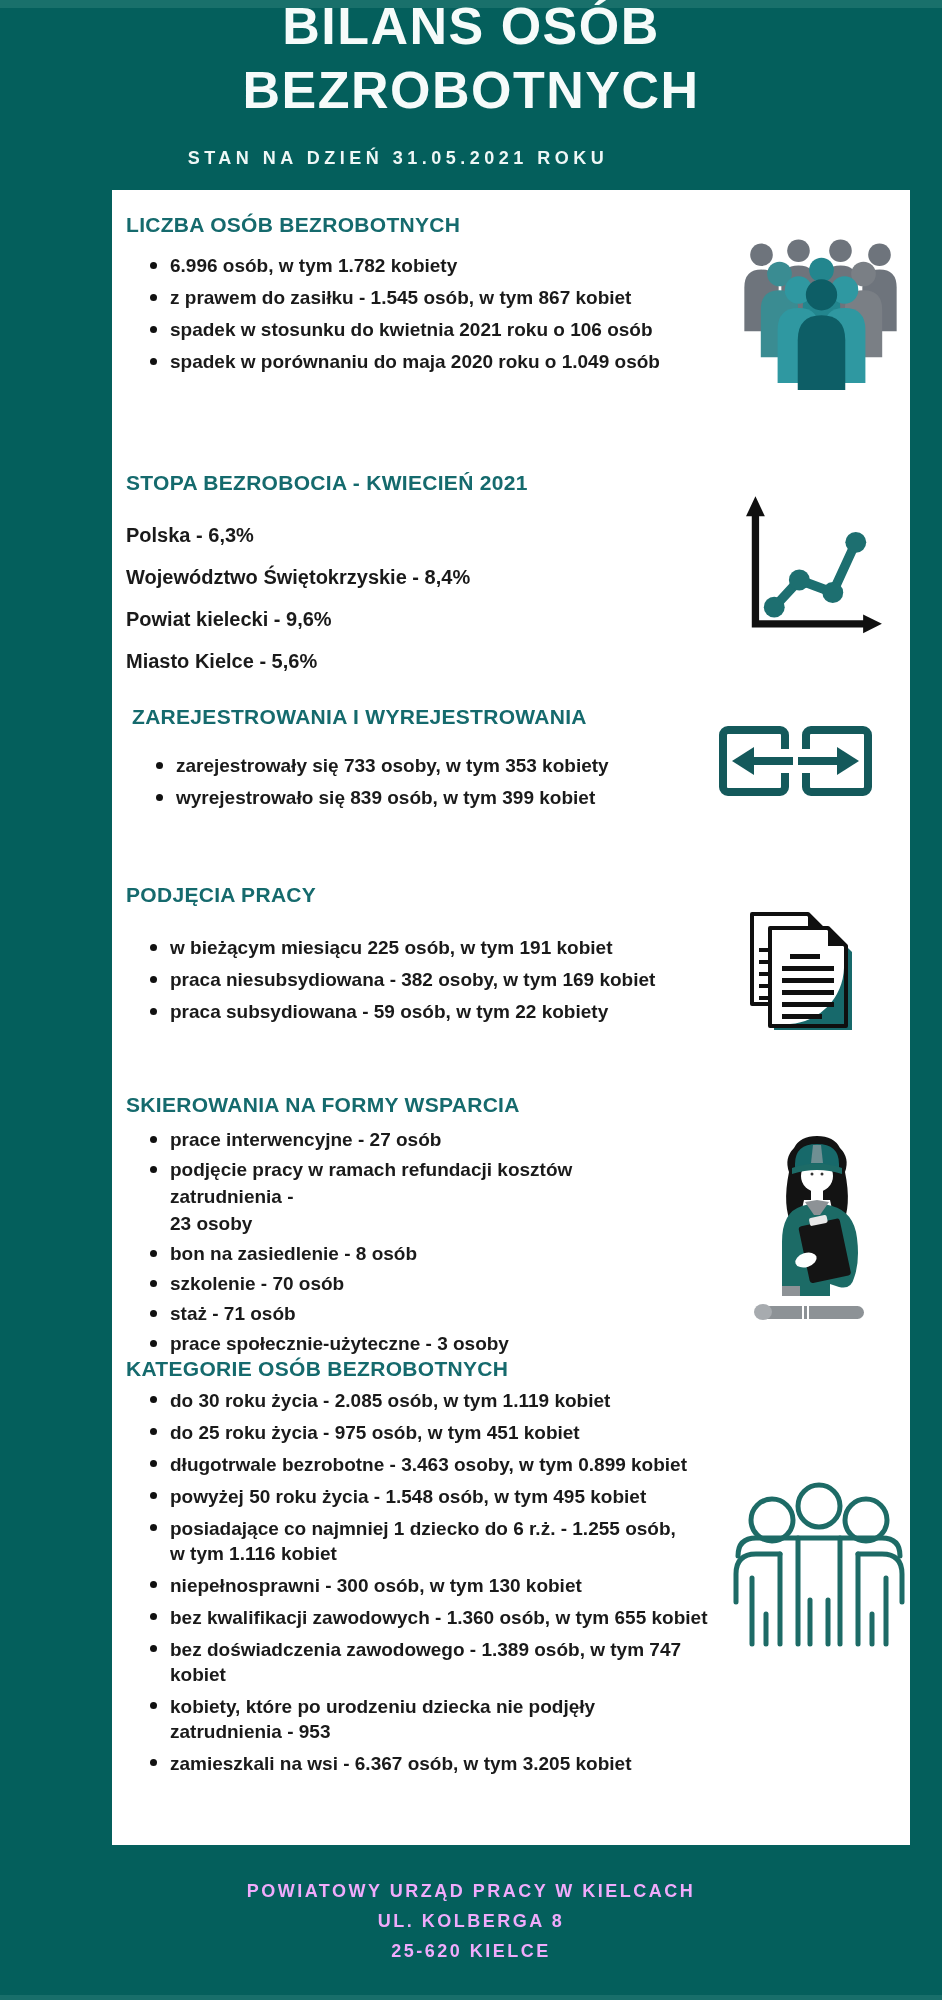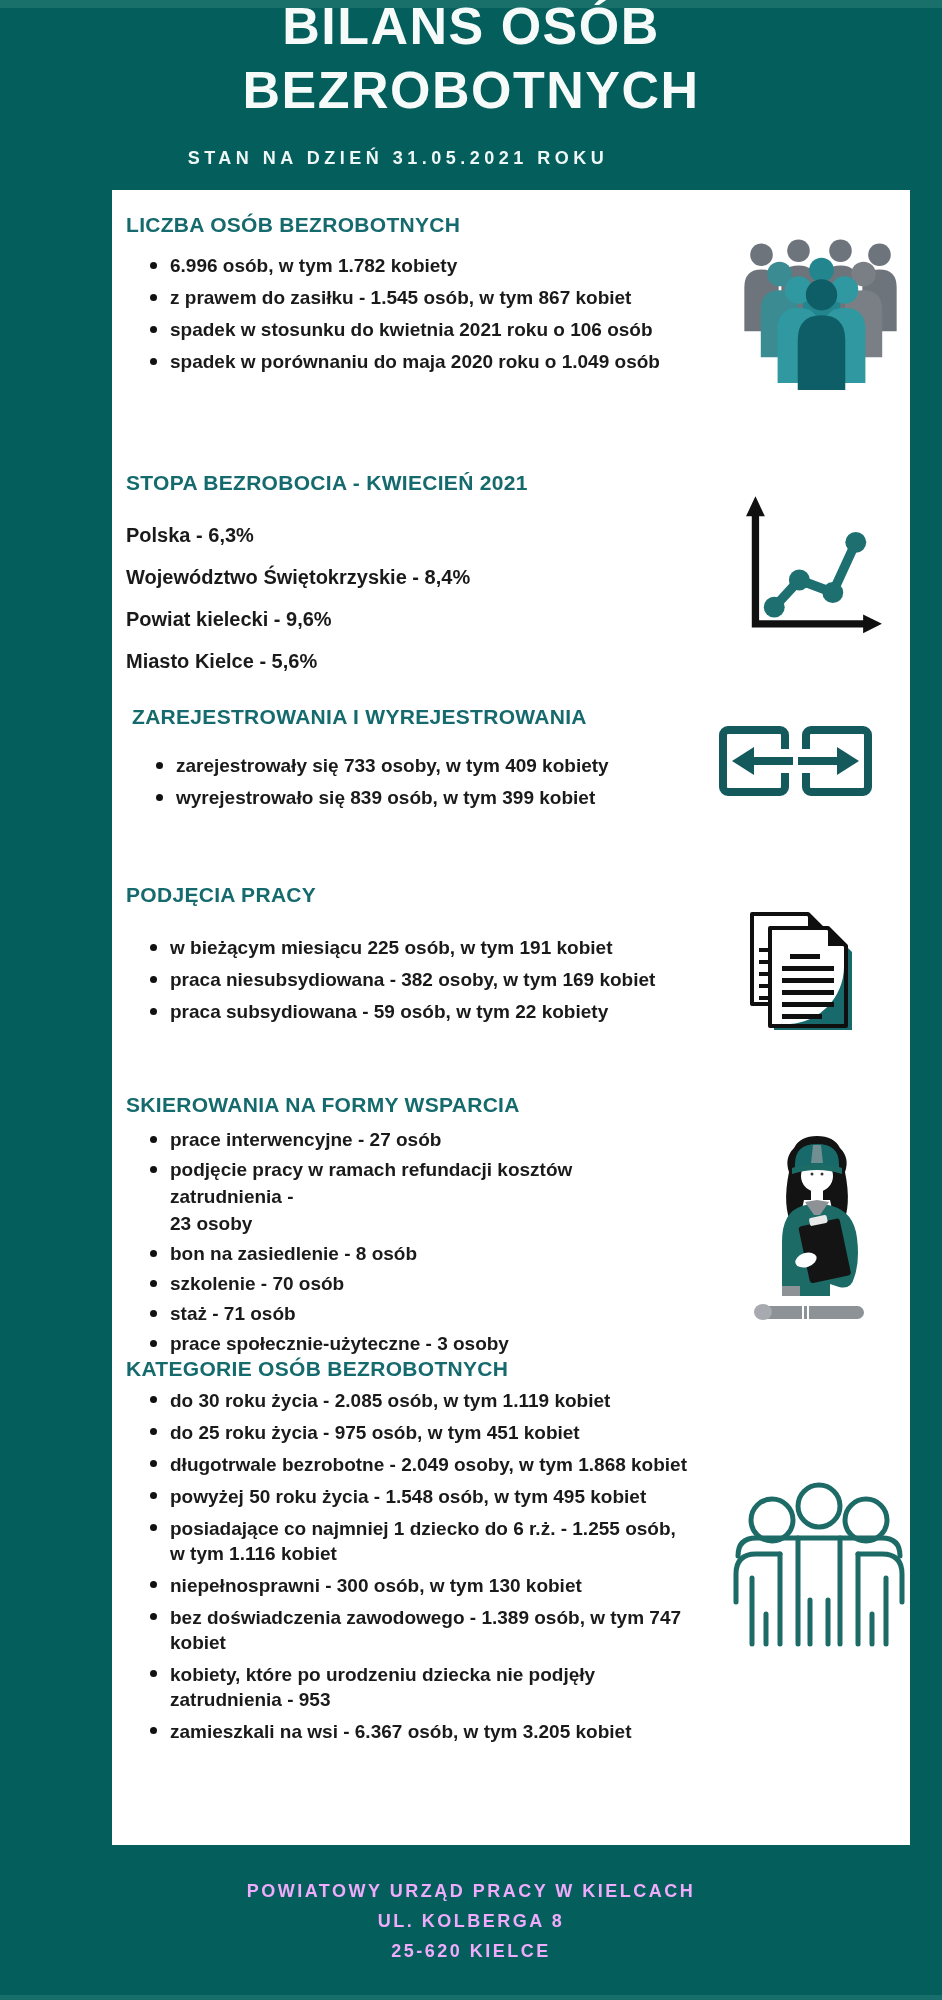--- a/index.html
+++ b/index.html
@@ -133,21 +133,21 @@
       <circle cx="50" cy="114" r="10" fill="#1d6f70"></circle>
       <circle cx="74" cy="88" r="10" fill="#1d6f70"></circle>
       <circle cx="106" cy="100" r="10" fill="#1d6f70"></circle>
       <circle cx="128" cy="52" r="10" fill="#1d6f70"></circle>
     </svg>
   </div>
 
   <section class="sec sec3">
     <h2>ZAREJESTROWANIA I WYREJESTROWANIA</h2>
     <ul class="list">
-      <li>zarejestrowały się 733 osoby, w tym 409 kobiety</li>
+      <li>zarejestrowały się 733 osoby, w tym 353 kobiety</li>
       <li>wyrejestrowało się 839 osób,  w tym 399 kobiet</li>
     </ul>
   </section>
 
   <div class="icn icn-arrows">
     <svg viewBox="0 0 155 80">
       <rect x="5" y="8" width="62" height="62" rx="5" fill="none" stroke="#14595b" stroke-width="8"></rect>
       <rect x="88" y="8" width="62" height="62" rx="5" fill="none" stroke="#14595b" stroke-width="8"></rect>
       <rect x="59" y="27" width="16" height="24" fill="#ffffff"></rect>
       <rect x="80" y="27" width="16" height="24" fill="#ffffff"></rect>
@@ -225,25 +225,26 @@
       <rect x="60" y="191" width="2" height="15" fill="#ffffff"></rect>
       <rect x="65" y="191" width="2" height="15" fill="#ffffff"></rect>
     </svg>
   </div>
 
   <section class="sec sec6">
     <h2>KATEGORIE OSÓB BEZROBOTNYCH</h2>
     <ul class="list">
       <li>do 30 roku życia - 2.085 osób, w tym 1.119 kobiet</li>
       <li>do 25 roku życia - 975 osób, w tym 451 kobiet</li>
-      <li>długotrwale bezrobotne - 2.049 osoby, w tym 1.868 kobiet</li>
+      <li>długotrwale bezrobotne - 3.463 osoby, w tym 0.899 kobiet</li>
       <li>powyżej 50 roku życia - 1.548 osób, w tym 495 kobiet</li>
       <li>posiadające co najmniej 1 dziecko do 6 r.ż. - 1.255 osób,
  w tym 1.116 kobiet</li>
       <li>niepełnosprawni - 300 osób, w tym 130 kobiet</li>
+      <li>bez kwalifikacji zawodowych - 1.360 osób, w tym 655 kobiet</li>
       <li>bez doświadczenia zawodowego - 1.389 osób, w tym 747
 kobiet</li>
       <li>kobiety, które po urodzeniu dziecka nie podjęły
 zatrudnienia - 953</li>
       <li>zamieszkali na wsi - 6.367 osób, w tym 3.205 kobiet</li>
     </ul>
   </section>
 
   <div class="icn icn-team">
     <svg viewBox="0 0 190 165" fill="none" stroke="#1d6b66" stroke-width="5" stroke-linecap="round">

